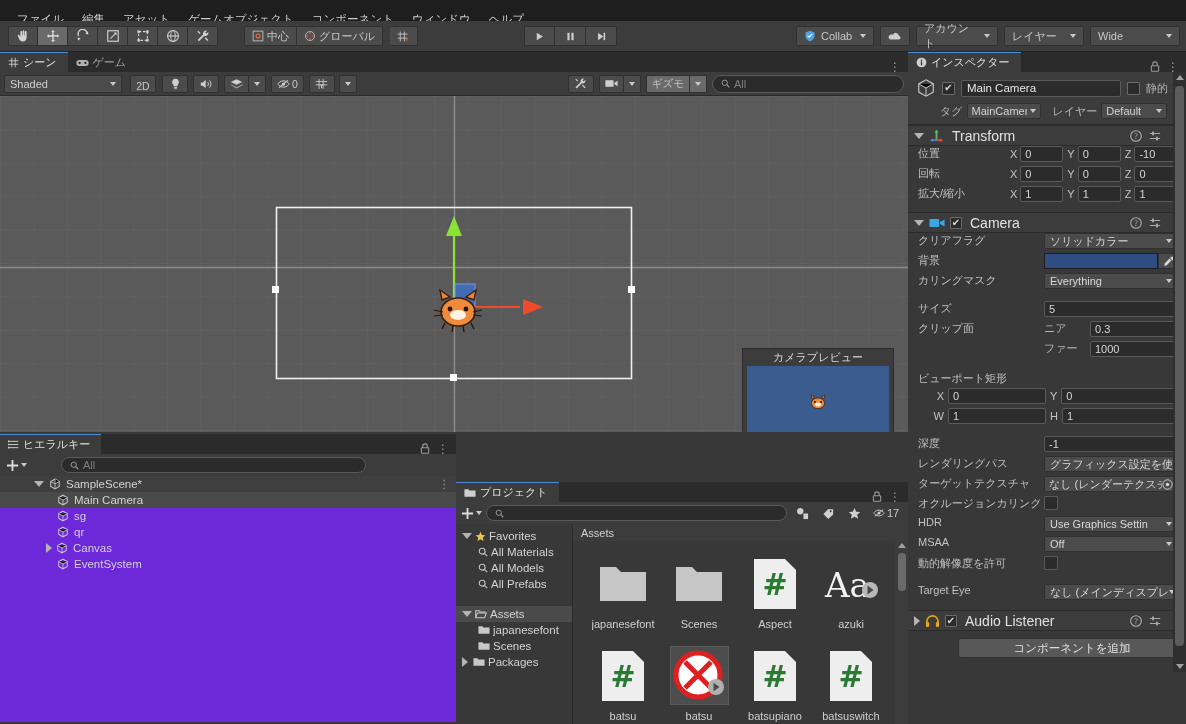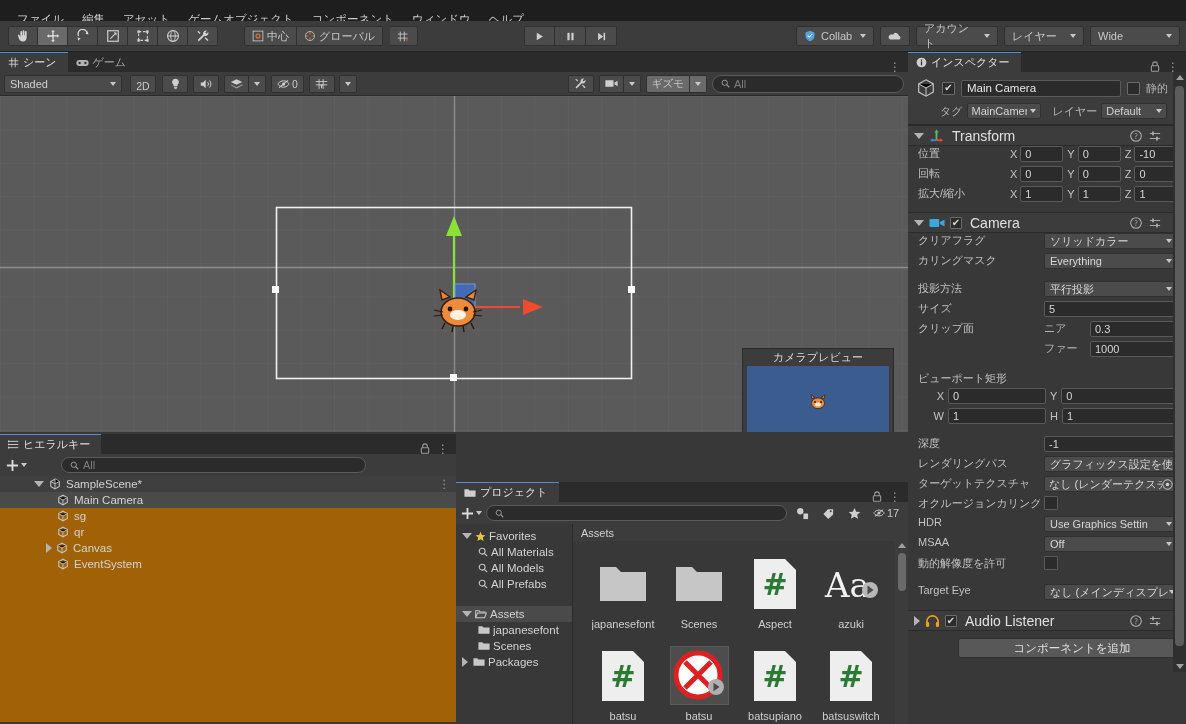--- a/index.html
+++ b/index.html
@@ -94,21 +94,21 @@
   .scene-view { position:relative; width:908px; height:336px; background:#5a5a5a; overflow:hidden; }
 
   
   #hierarchy-panel { left:0; top:434px; width:456px; height:290px; }
   .hier-toolbar { height:22px; background:#3c3c3c; display:flex; align-items:center; padding:0 6px; gap:6px; }
   .plus-btn { display:flex; align-items:center; gap:2px; color:#d8d8d8; }
   .hsearch {
     flex:0 0 305px; margin-left:28px; height:16px; background:#2b2b2b; border:1px solid #5a5a5a;
     border-radius:8px; display:flex; align-items:center; padding:0 8px; gap:4px; color:#7e7e7e; font-size:11px;
   }
-  .hier-list { background:#a16207; height:246px; overflow:hidden; }
+  .hier-list { background:#6d28d9; height:246px; overflow:hidden; }
   .hrow { height:16px; display:flex; align-items:center; font-size:11.5px; color:#d2d2d2; position:relative; }
   .hrow.scene { background:#3f3f3f; }
   .hrow.selected { background:#4a4a4a; }
   .hrow .kebab-r { position:absolute; right:6px; color:#9a9a9a; }
 
   
   #project-panel { left:456px; top:434px; width:452px; height:290px;margin-top:48px; }
   .proj-toolbar { height:22px; background:#3c3c3c; display:flex; align-items:center; padding:0 5px; gap:4px; }
   .psearch {
     flex:1; height:16px; background:#2b2b2b; border:1px solid #5a5a5a; border-radius:8px;
@@ -949,34 +949,38 @@
       </div>
 
       <div class="prop">
         <span class="plabel" style="width:122px;">クリアフラグ</span>
         <div class="dropdown">
             <span>ソリッドカラー</span>
             <span class="caret"></span>
           </div>
       </div>
       <div class="prop">
+        <span class="plabel" style="width:122px;">背景</span>
+        <div class="colorfield">
+          <div class="colorswatch" id="bgswatch" style="background: rgb(46, 77, 130);"></div>
+          <div class="eyedrop">
+            <svg width="11" height="11" viewBox="0 0 14 14">
+                <path fill="#d6d6d6" d="M10.4 1.2a2.2 2.2 0 013.1 3.1l-1.4 1.4-3.1-3.1zM8.2 3.3l2.5 2.5-6.2 6.2-2.8.4.4-2.8z"></path>
+              </svg>
+          </div>
+        </div>
+      </div>
+      <div class="prop">
         <span class="plabel" style="width:122px;">カリングマスク</span>
         <div class="dropdown">
             <span>Everything</span>
             <span class="caret"></span>
           </div>
       </div>
       <div style="height:8px;"></div>
-      <div class="prop">
-        <span class="plabel" style="width:122px;">投影方法</span>
-        <div class="dropdown">
-            <span>平行投影</span>
-            <span class="caret"></span>
-          </div>
-      </div>
       <div class="prop">
         <span class="plabel" style="width:122px;">サイズ</span>
         <div class="field">
             <span>5</span>
           </div>
       </div>
       <div class="prop">
         <span class="plabel" style="width:122px;">クリップ面</span>
         <span class="lbl-s" style="width:42px;">ニア</span>
         <div class="field">

